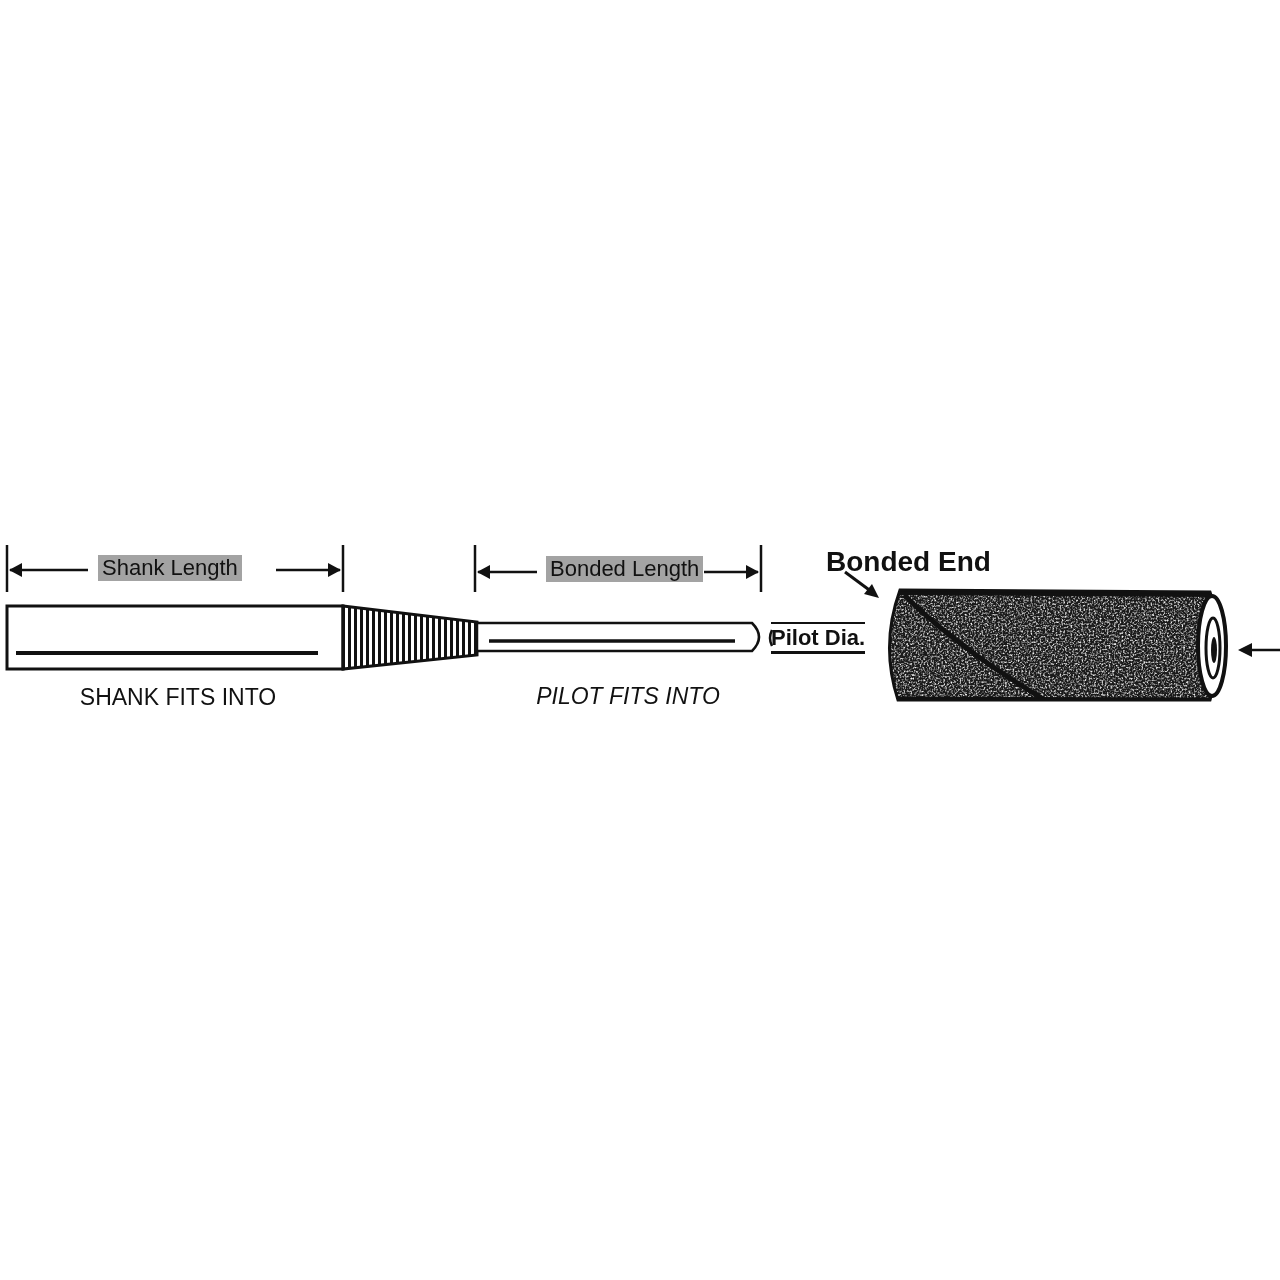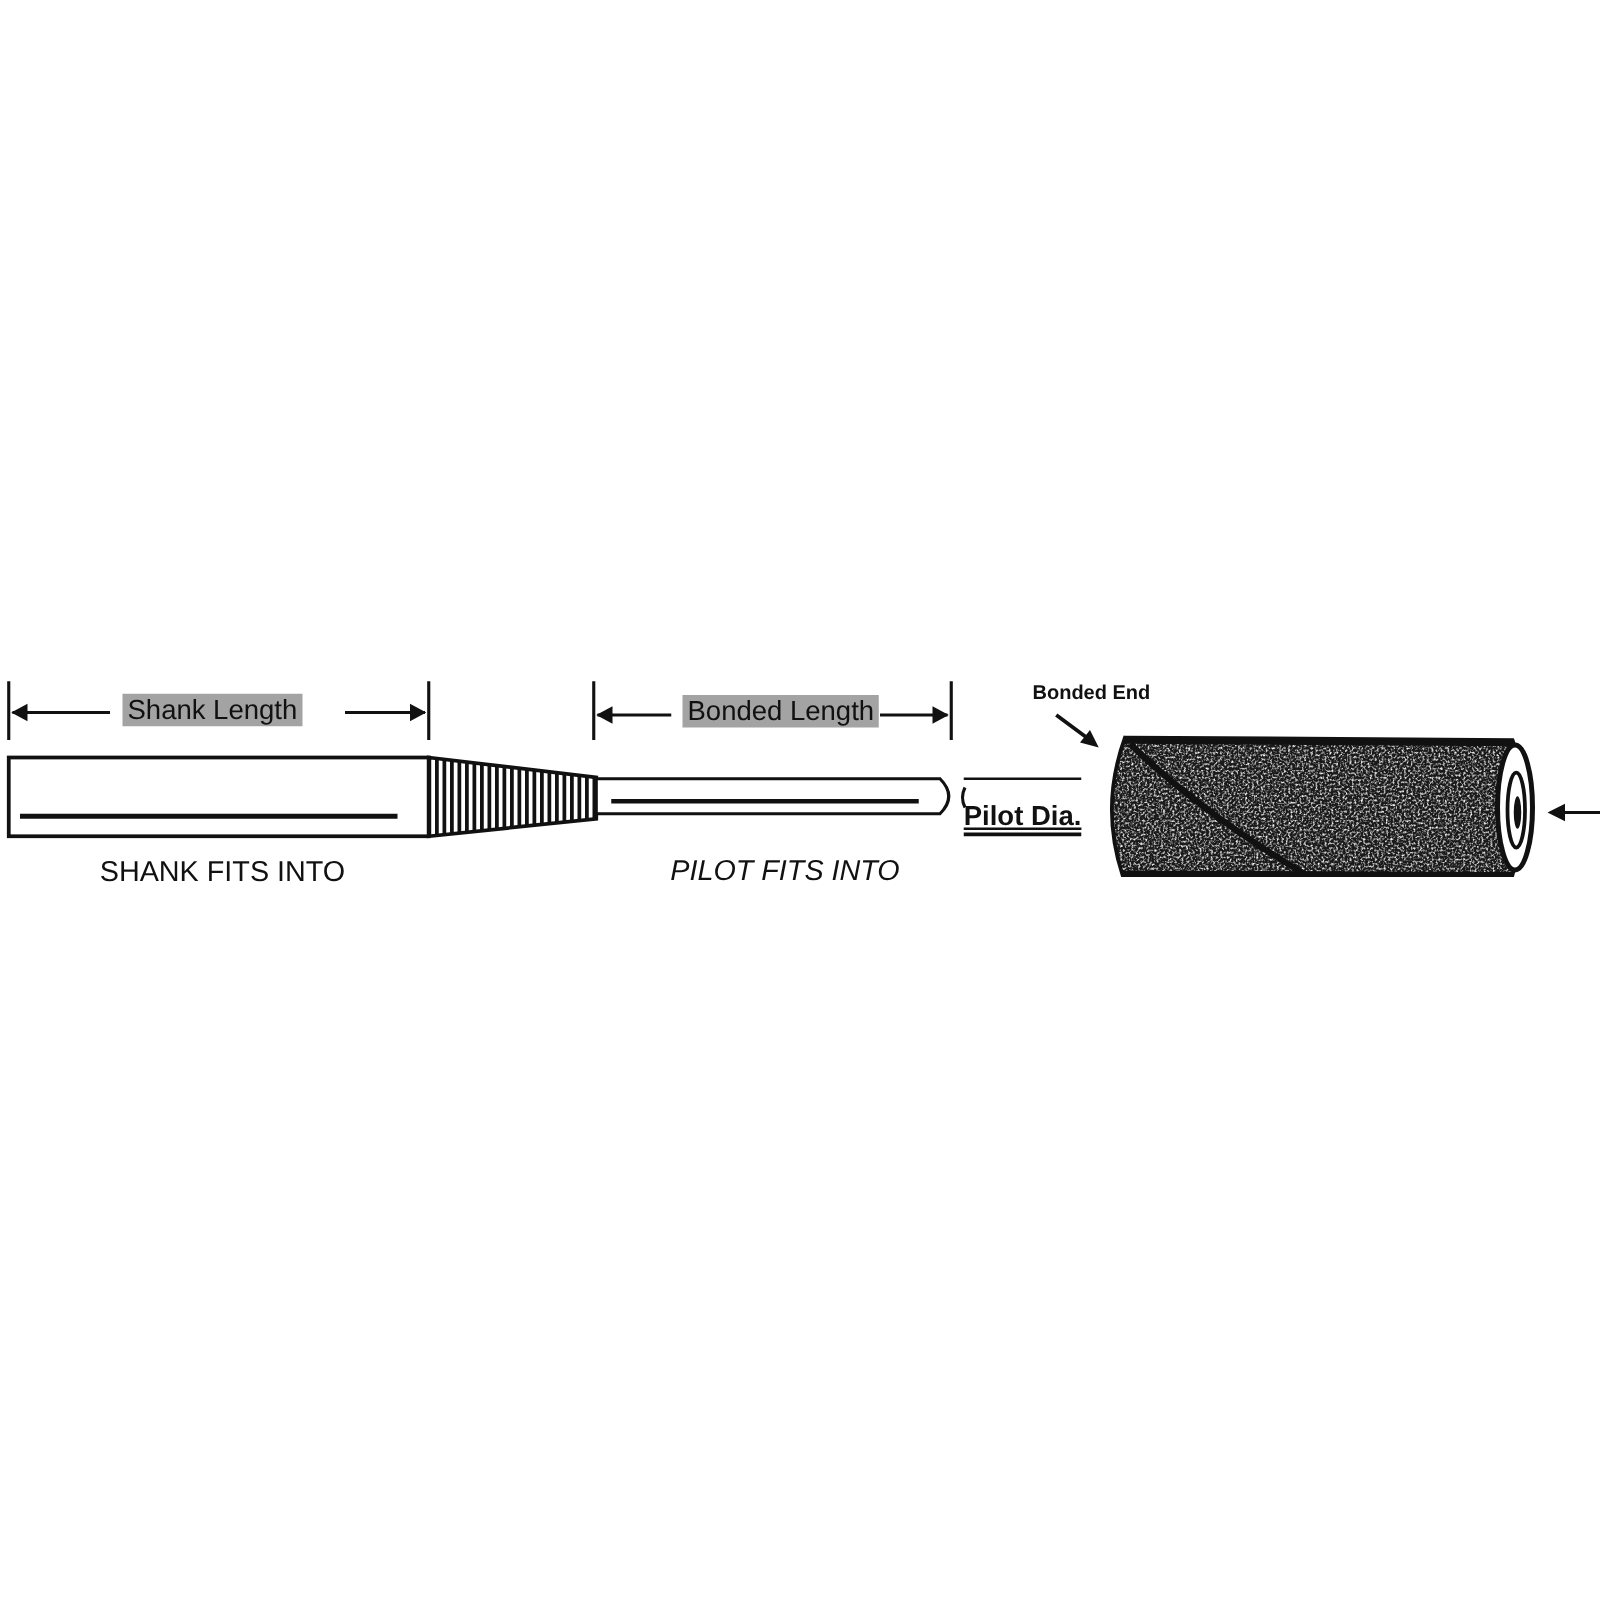--- a/index.html
+++ b/index.html
@@ -1,22 +1,22 @@
 <!DOCTYPE html>
 <html><head>
   <meta charset="utf-8">
   <style>
     html, body { margin: 0; padding: 0; background: #ffffff; }
     body { width: 1280px; height: 1280px; position: relative; overflow: hidden; font-family: "Liberation Sans", sans-serif; color: #111; }
     svg { position: absolute; left: 0; top: 0; }
     .lbl { position: absolute; white-space: nowrap; }
     .dim { font-weight: normal; font-size: 22px; background: #a3a3a3; padding: 0 4px; }
     .cap { font-size: 23px; text-align: center; line-height: 30px; }
-    .bonded { font-weight: bold; font-size: 16px; }
-    .pilotdia { font-weight: bold; font-size: 22px; border-top: 2px solid #111; border-bottom: 3px solid #111; line-height: 24px; padding: 17px 0 1px 0; text-decoration: underline; }
+    .bonded { font-weight: bold; font-size: 28px; }
+    .pilotdia { font-weight: bold; font-size: 22px; border-top: 2px solid #111; border-bottom: 3px solid #111; line-height: 24px; padding: 2px 0 1px 0; }
   </style>
 </head>
 <body>
 
 <svg width="1280" height="1280" viewBox="0 0 1280 1280">
   <defs>
     <pattern id="knurl" width="6" height="10" patternUnits="userSpaceOnUse">
       <rect width="6" height="10" fill="#fff"></rect>
       <rect width="3" height="10" fill="#111"></rect>
     </pattern>

